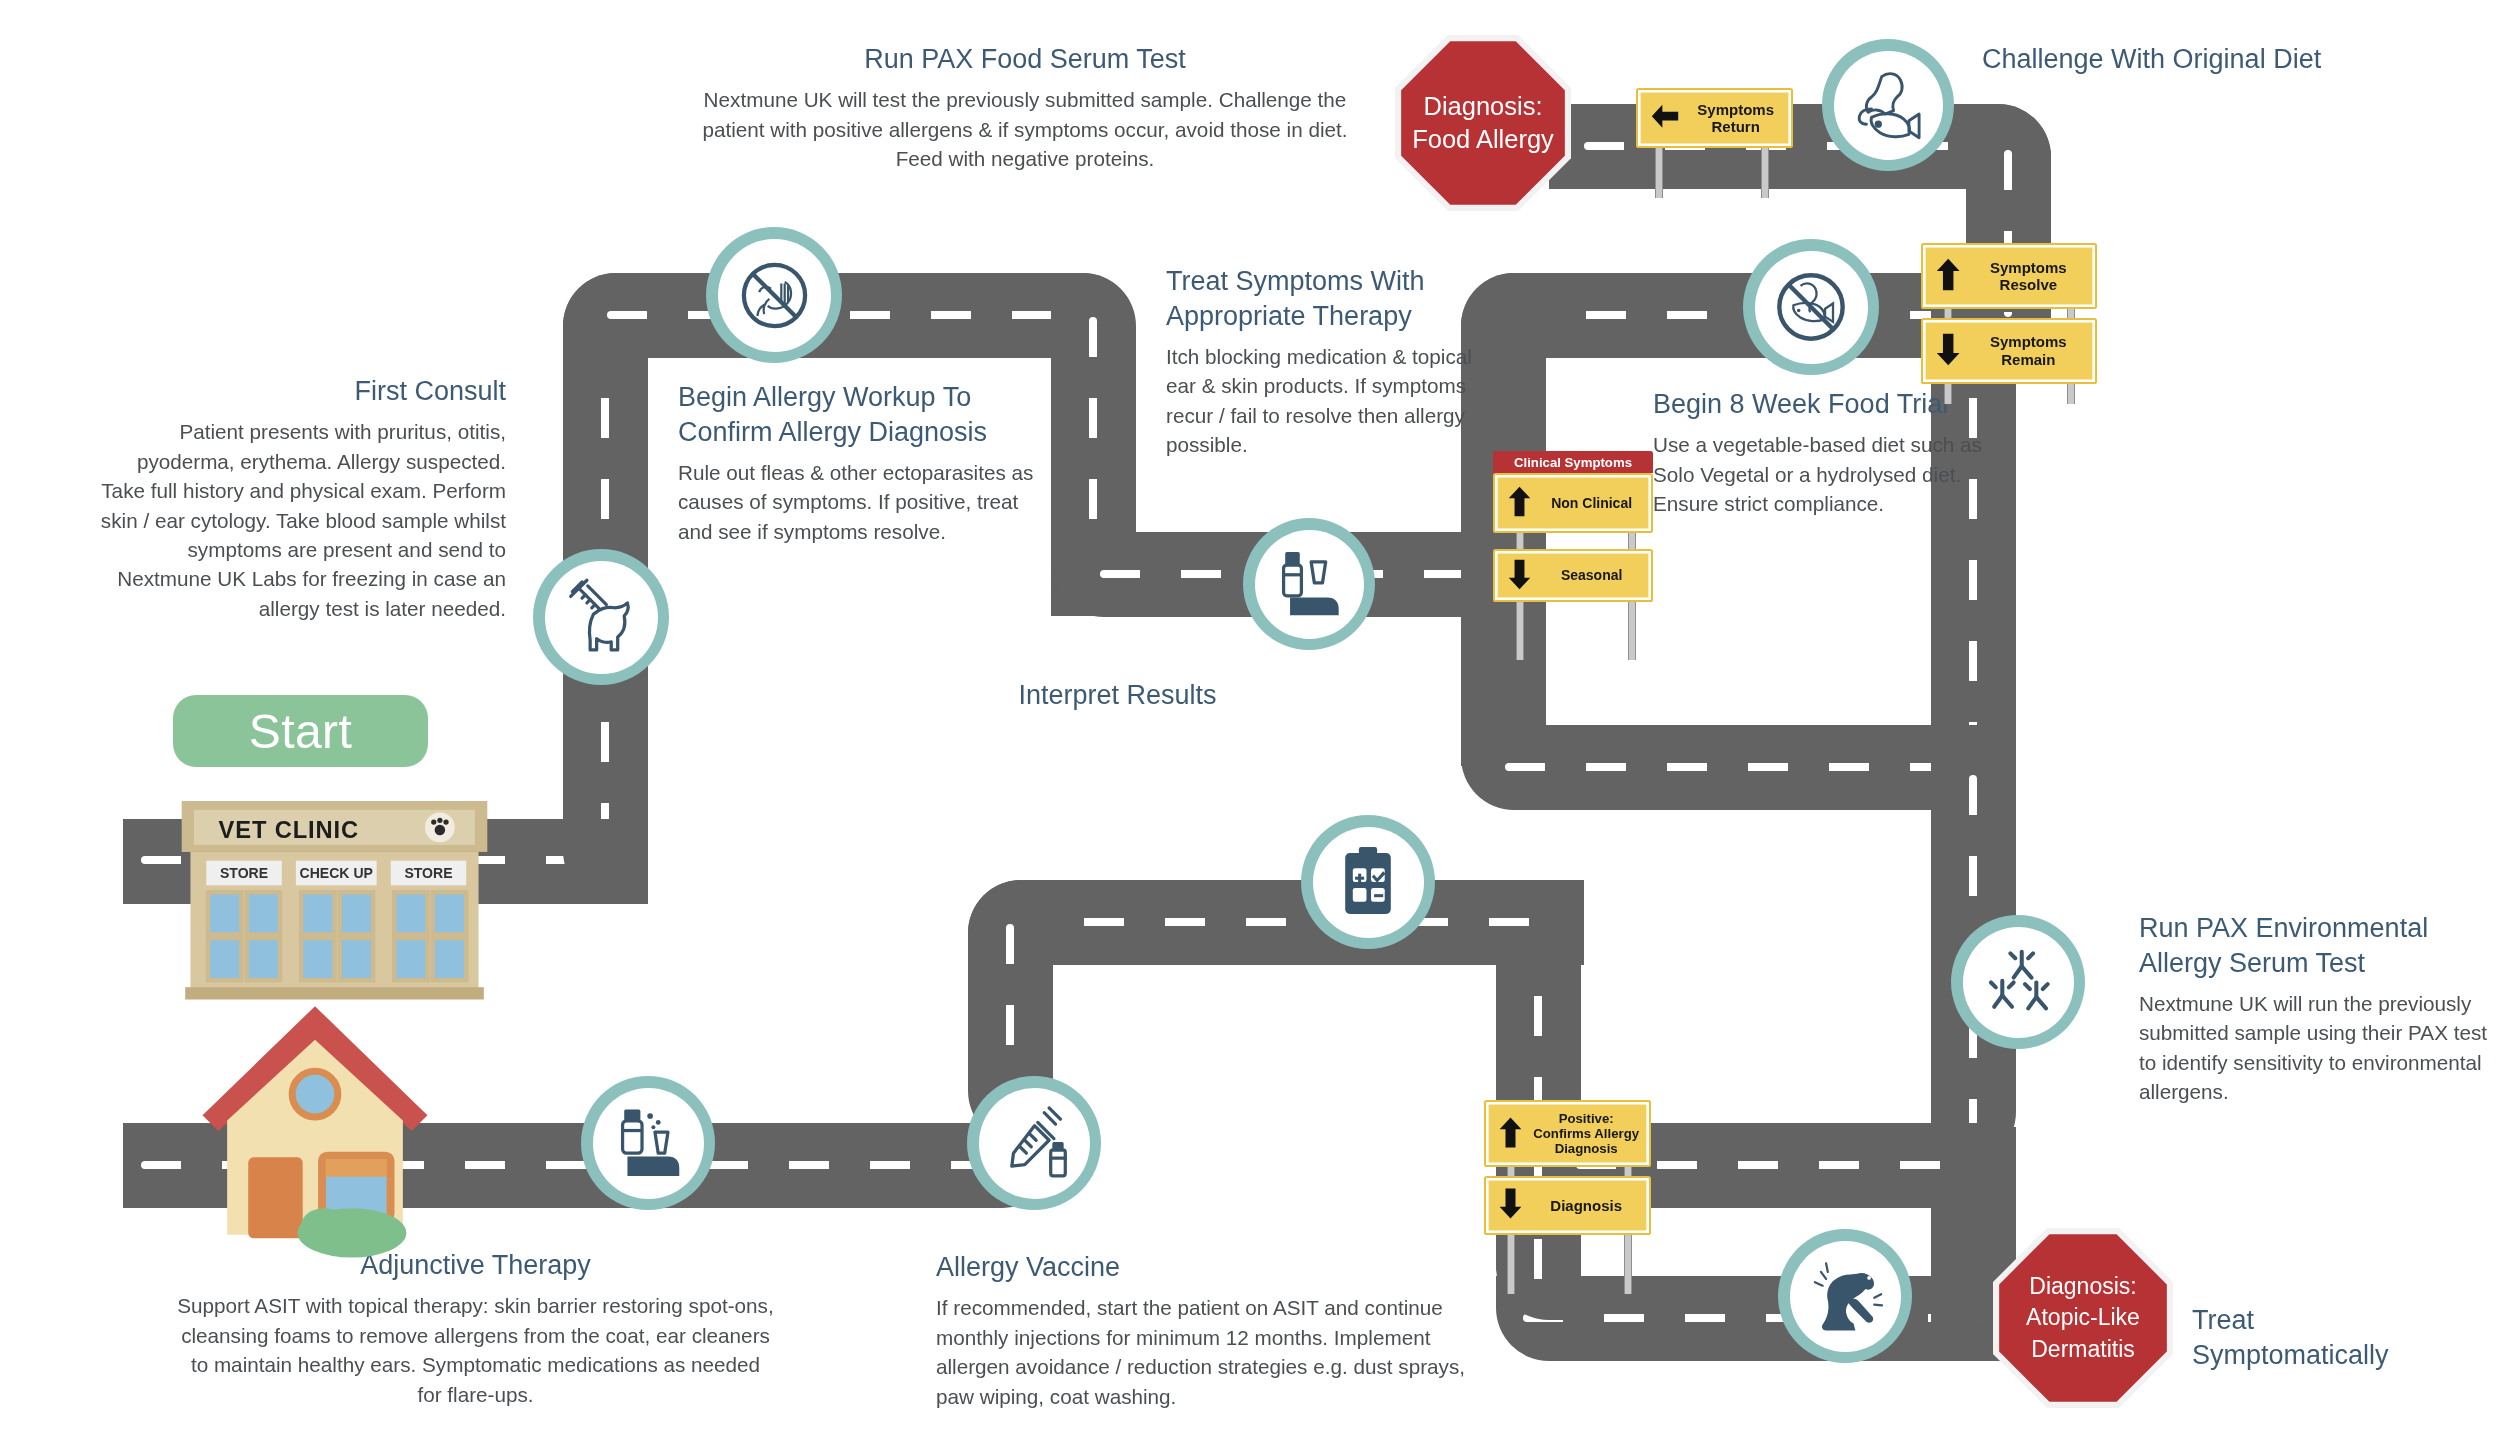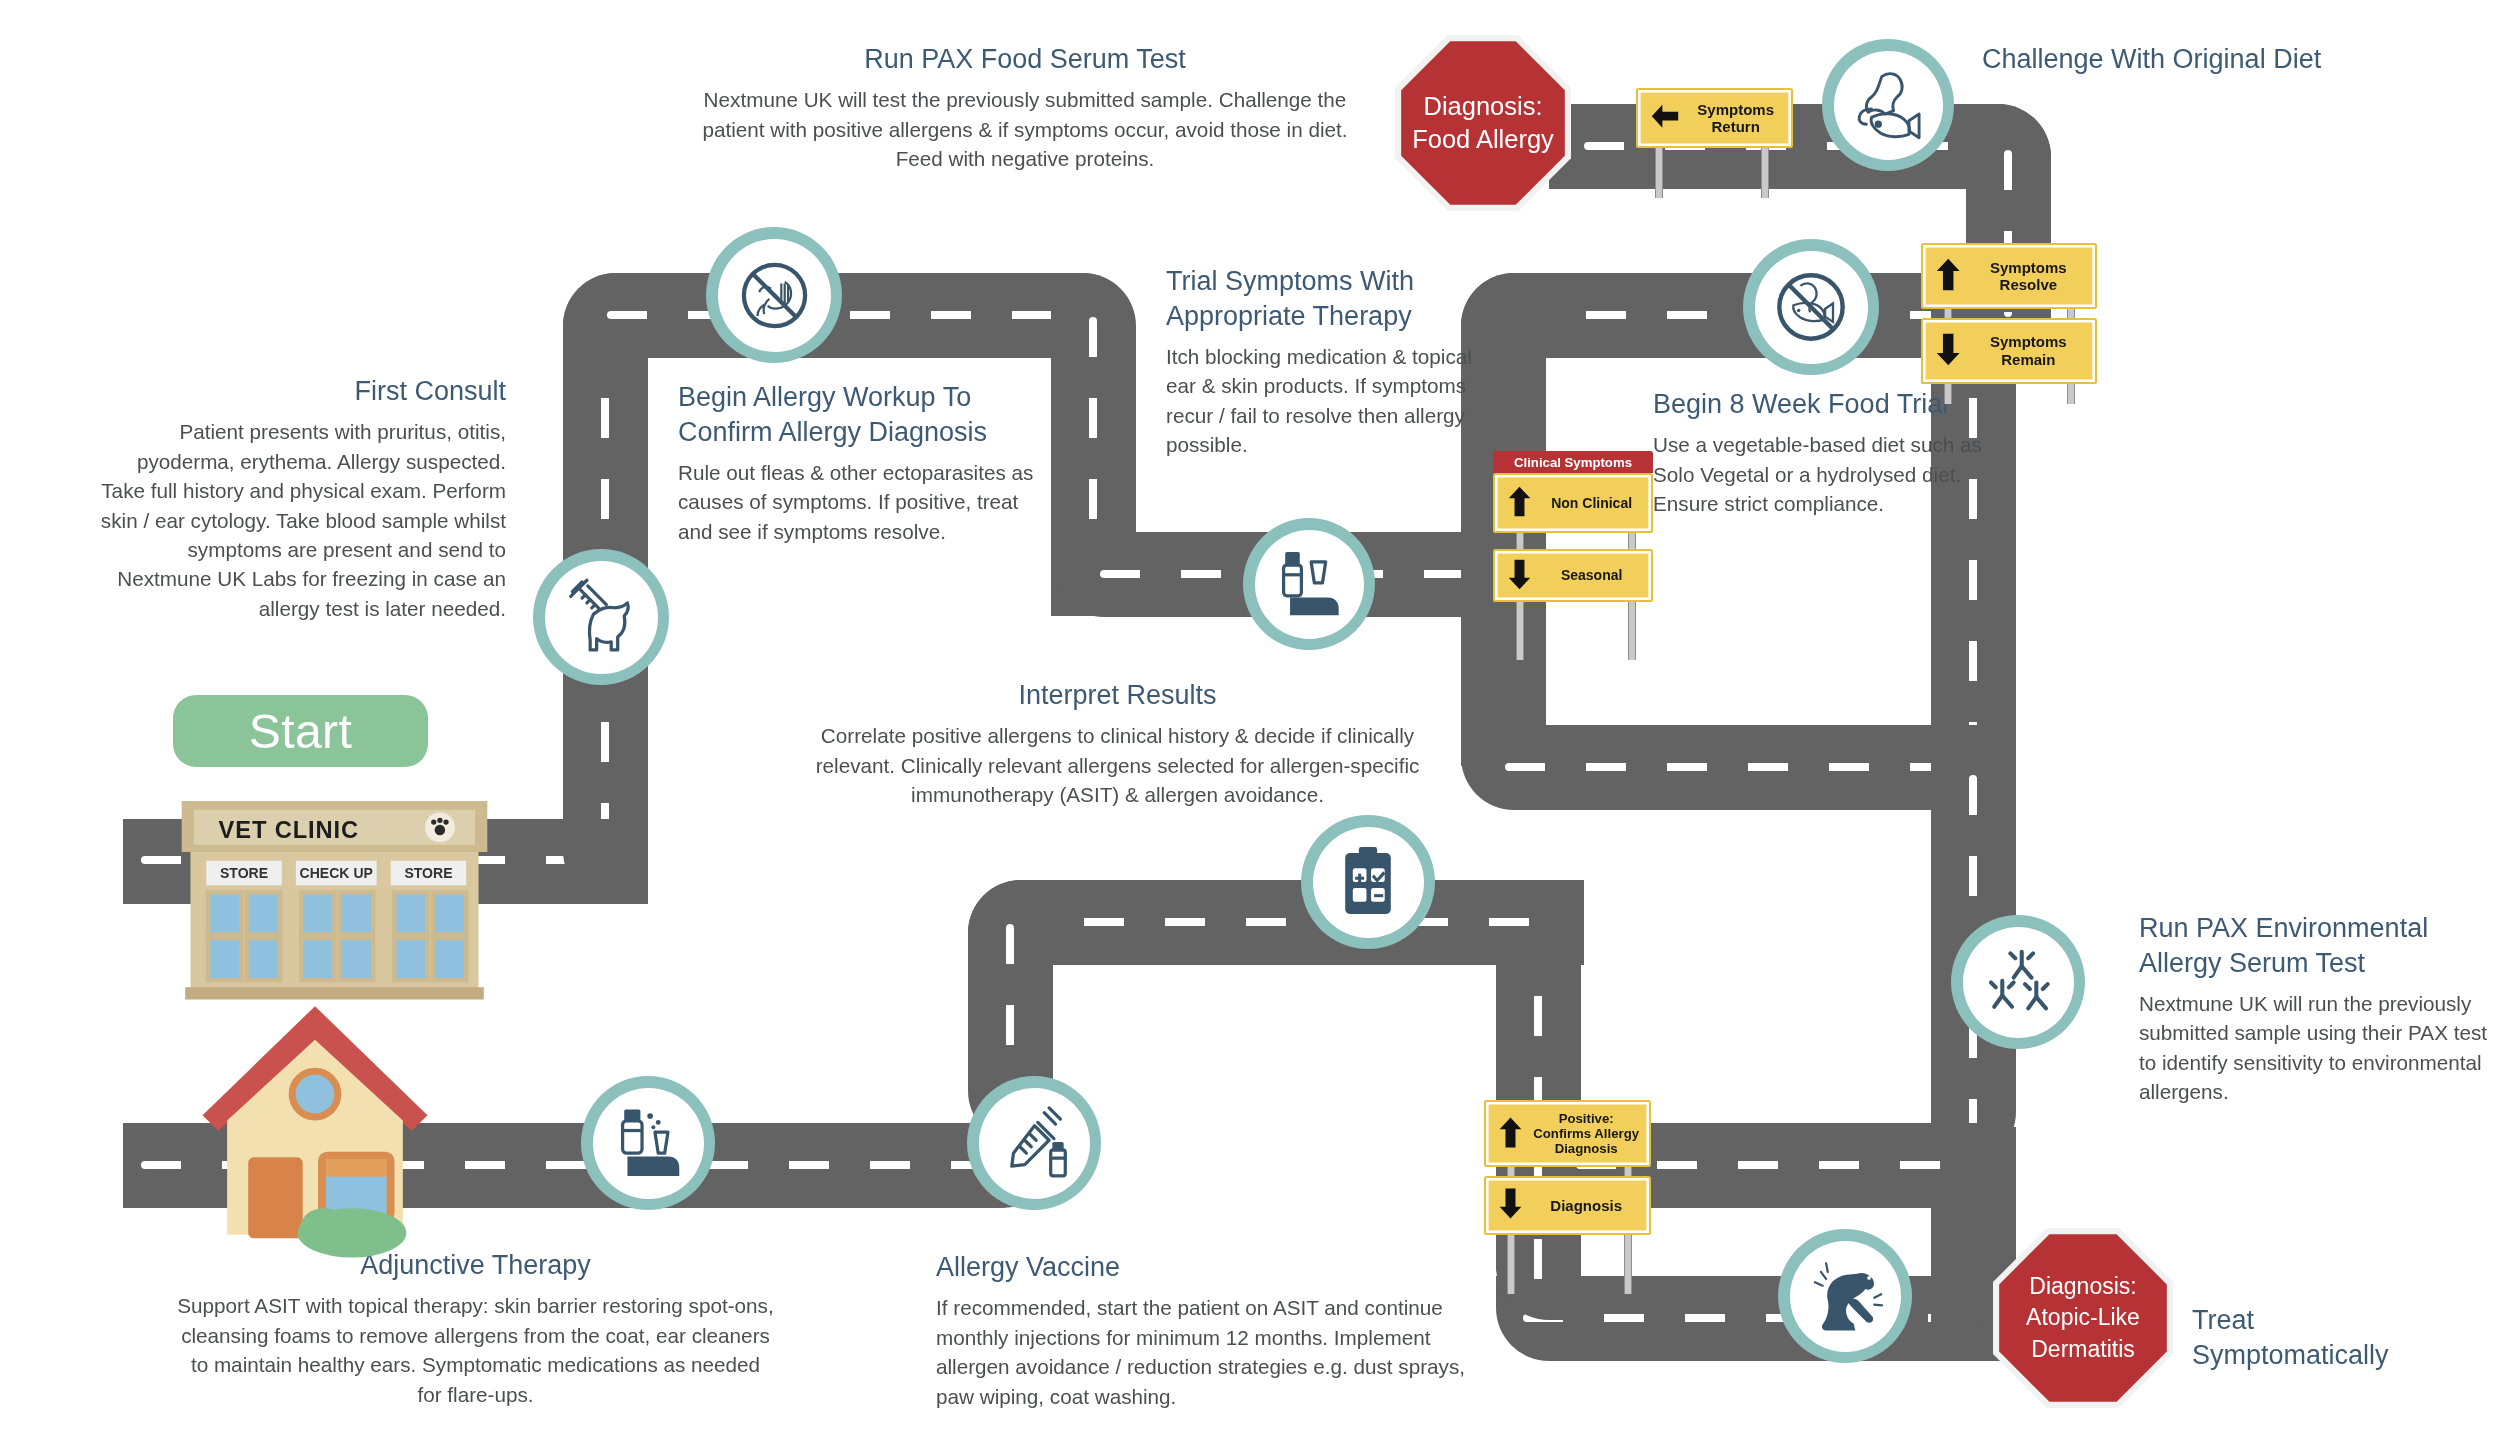--- a/index.html
+++ b/index.html
@@ -129,41 +129,40 @@
     <h3>First Consult</h3>
     <p>Patient presents with pruritus, otitis, pyoderma, erythema. Allergy suspected. Take full history and physical exam. Perform skin / ear cytology.  Take blood sample whilst symptoms are present and send to Nextmune UK Labs for freezing in case an allergy test is later needed.</p>
   </div>
 
   <div class="tb ta-l" style="left:678px;top:380px;width:379px;">
     <h3>Begin Allergy Workup To Confirm Allergy Diagnosis</h3>
     <p>Rule out fleas &amp; other ectoparasites as causes of symptoms. If positive, treat and see if symptoms resolve.</p>
   </div>
 
   <div class="tb ta-l" style="left:1166px;top:264px;width:317px;">
-    <h3>Trial Symptoms With Appropriate Therapy</h3>
+    <h3>Treat Symptoms With Appropriate Therapy</h3>
     <p>Itch blocking medication &amp; topical ear &amp; skin products. If symptoms recur / fail to resolve then allergy possible.</p>
   </div>
 
   <div class="tb ta-c" style="left:695px;top:42px;width:660px;">
     <h3>Run PAX Food Serum Test</h3>
     <p>Nextmune UK will test the previously submitted sample. Challenge the patient with positive allergens &amp; if symptoms occur, avoid those in diet. Feed with negative proteins.</p>
   </div>
 
   <div class="tb ta-l" style="left:1982px;top:42px;width:458px;">
     <h3>Challenge With Original Diet</h3>
   </div>
 
   <div class="tb ta-l" style="left:1653px;top:387px;width:334px;">
     <h3>Begin 8 Week Food Trial</h3>
     <p>Use a vegetable-based diet such as Solo Vegetal or a hydrolysed diet. Ensure strict compliance.</p>
   </div>
 
   <div class="tb ta-c" style="left:792px;top:678px;width:651px;">
     <h3>Interpret Results</h3>
-    <p>Correlate positive allergens to clinical history &amp; decide if clinically relevant. Clinically relevant allergens selected for allergen-specific immunotherapy (ASIT) &amp; allergen avoidance.</p>
   </div>
 
   <div class="tb ta-l" style="left:2139px;top:911px;width:352px;">
     <h3>Run PAX Environmental Allergy Serum Test</h3>
     <p>Nextmune UK will run the previously submitted sample using their PAX test to identify sensitivity to environmental allergens.</p>
   </div>
 
   <div class="tb ta-l" style="left:936px;top:1250px;width:555px;">
     <h3>Allergy Vaccine</h3>
     <p>If recommended, start the patient on ASIT and continue monthly injections for minimum 12 months. Implement allergen avoidance / reduction strategies e.g. dust sprays, paw wiping, coat washing.</p>

